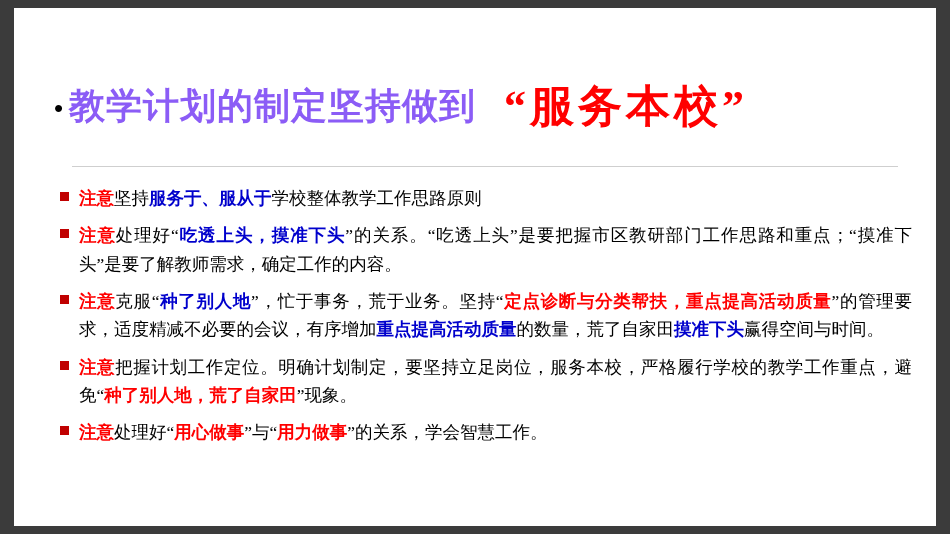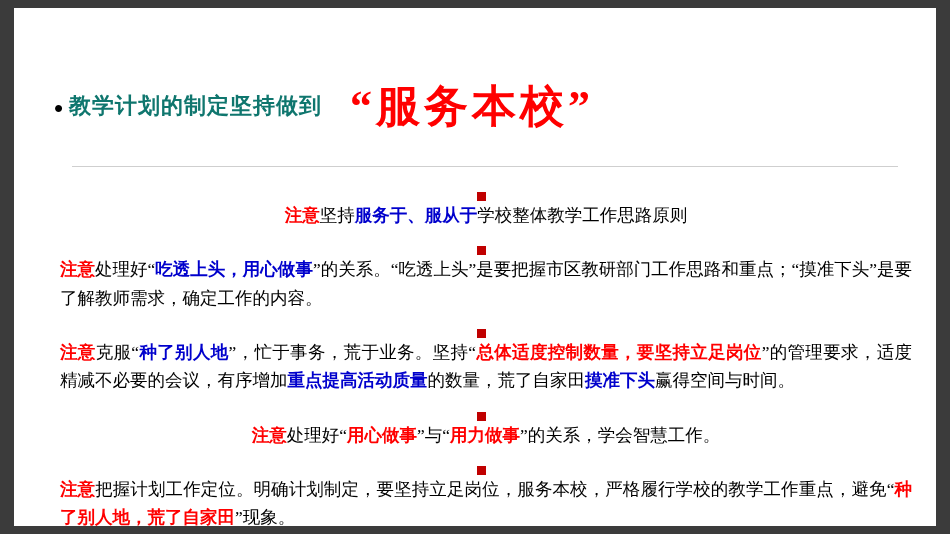--- a/index.html
+++ b/index.html
@@ -43,22 +43,22 @@
     color: #000;
     font-size: 26px;
     line-height: 1;
     margin-right: 6px;
     position: relative;
     top: 2px;
   }
   .title-main {
     font-family: "Liberation Serif", serif;
     font-weight: bold;
-    font-size: 22px;
-    color: #0f766e;
+    font-size: 36px;
+    color: #8b5cf6;
     letter-spacing: 1px;
     white-space: nowrap;
   }
   .title-accent {
     font-family: "Liberation Serif", serif;
     font-weight: bold;
     font-size: 44px;
     color: #ff0000;
     letter-spacing: 4px;
     margin-left: 28px;
@@ -73,23 +73,22 @@
     background: #cfcfcf;
   }
   .body-list {
     position: absolute;
     left: 46px;
     top: 176px;
     width: 852px;
   }
   .item {
     display: flex;
-    align-items: center;
+    align-items: flex-start;
     margin-bottom: 9px;
-    flex-direction: column;
   }
   .sq {
     width: 9px;
     height: 9px;
     background: #c00000;
     margin-top: 8px;
     margin-right: 10px;
     flex: 0 0 auto;
   }
   .text {
@@ -117,30 +116,30 @@
 
     <div class="divider"></div>
 
     <div class="body-list">
       <div class="item">
         <span class="sq"></span>
         <span class="text"><span class="r">注意</span><span class="k">坚持</span><span class="b">服务于、服从于</span><span class="k">学校整体教学工作思路原则</span></span>
       </div>
       <div class="item">
         <span class="sq"></span>
-        <span class="text"><span class="r">注意</span><span class="k">处理好“</span><span class="b">吃透上头，用心做事</span><span class="k">”的关系。“吃透上头”是要把握市区教研部门工作思路和重点；“摸准下头”是要了解教师需求，确定工作的内容。</span></span>
+        <span class="text"><span class="r">注意</span><span class="k">处理好“</span><span class="b">吃透上头，摸准下头</span><span class="k">”的关系。“吃透上头”是要把握市区教研部门工作思路和重点；“摸准下头”是要了解教师需求，确定工作的内容。</span></span>
       </div>
       <div class="item">
         <span class="sq"></span>
-        <span class="text"><span class="r">注意</span><span class="k">克服“</span><span class="b">种了别人地</span><span class="k">”，忙于事务，荒于业务。坚持“</span><span class="r">总体适度控制数量，要坚持立足岗位</span><span class="k">”的管理要求，适度精减不必要的会议，有序增加</span><span class="b">重点提高活动质量</span><span class="k">的数量，荒了自家田</span><span class="b">摸准下头</span><span class="k">赢得空间与时间。</span></span>
+        <span class="text"><span class="r">注意</span><span class="k">克服“</span><span class="b">种了别人地</span><span class="k">”，忙于事务，荒于业务。坚持“</span><span class="r">定点诊断与分类帮扶，重点提高活动质量</span><span class="k">”的管理要求，适度精减不必要的会议，有序增加</span><span class="b">重点提高活动质量</span><span class="k">的数量，荒了自家田</span><span class="b">摸准下头</span><span class="k">赢得空间与时间。</span></span>
+      </div>
+      <div class="item">
+        <span class="sq"></span>
+        <span class="text"><span class="r">注意</span><span class="k">把握计划工作定位。明确计划制定，要坚持立足岗位，服务本校，严格履行学校的教学工作重点，避免“</span><span class="r">种了别人地，荒了自家田</span><span class="k">”现象。</span></span>
       </div>
       <div class="item">
         <span class="sq"></span>
         <span class="text"><span class="r">注意</span><span class="k">处理好“</span><span class="r">用心做事</span><span class="k">”与“</span><span class="r">用力做事</span><span class="k">”的关系，学会智慧工作。</span></span>
-      </div>
-      <div class="item">
-        <span class="sq"></span>
-        <span class="text"><span class="r">注意</span><span class="k">把握计划工作定位。明确计划制定，要坚持立足岗位，服务本校，严格履行学校的教学工作重点，避免“</span><span class="r">种了别人地，荒了自家田</span><span class="k">”现象。</span></span>
       </div>
     </div>
 
   </div>
 </div>
 
 </body></html>

